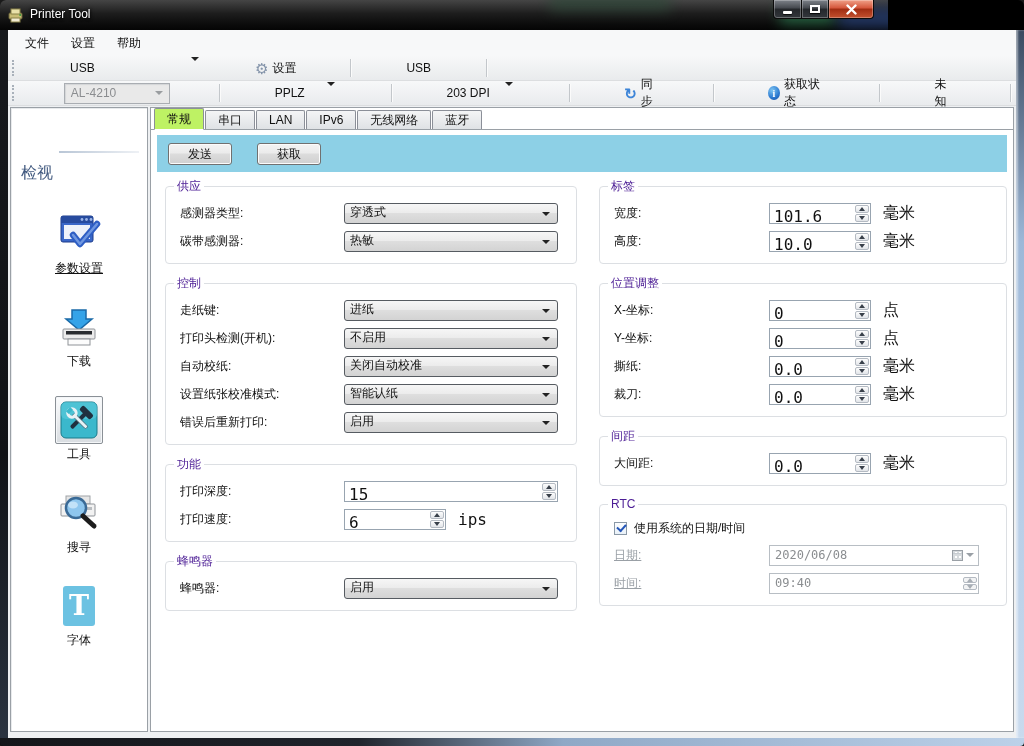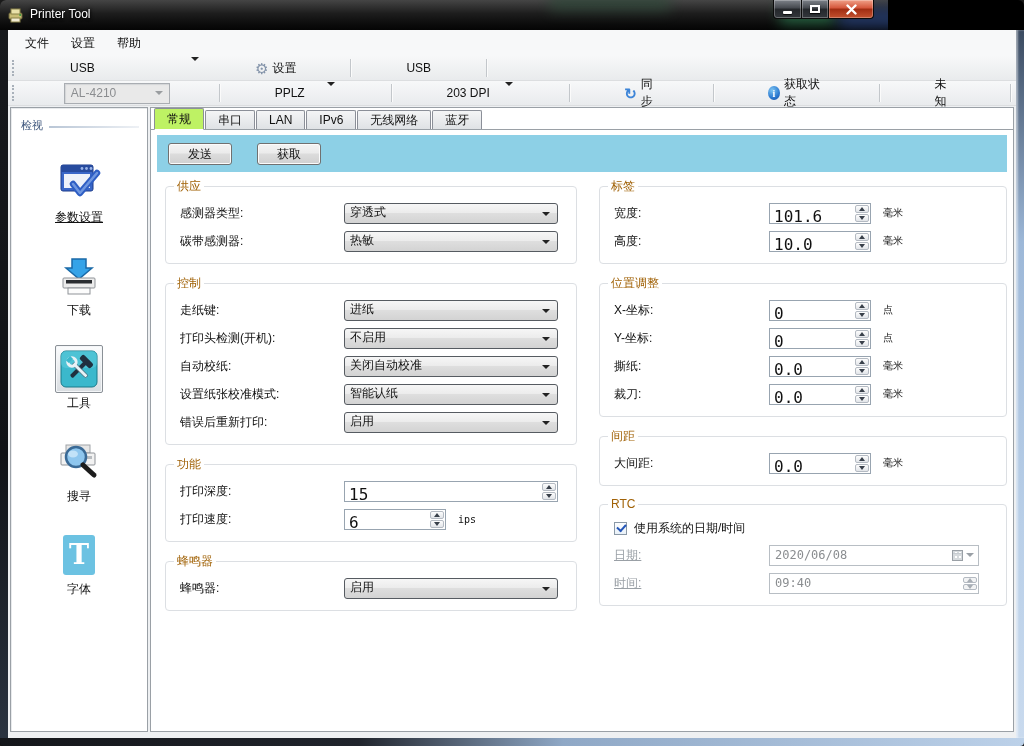--- a/index.html
+++ b/index.html
@@ -47,21 +47,21 @@
   .tb-label { font-size:12px; color:#111; padding:0 6px; }
   .tb-btn { display:flex; align-items:center; gap:4px; padding:0 5px; font-size:12px; color:#111; }
   .gear-glyph { font-size:15px; color:#8494aa; line-height:1; }
   .sync-glyph { font-size:15px; font-weight:bold; color:#3d85d8; line-height:1; }
   .info-glyph { width:14px; height:14px; border-radius:50%; background:radial-gradient(circle at 35% 30%,#7cc4f2,#2a78d0 60%,#1a4e9c); color:#fff; font-size:10px; font-weight:bold; font-family:"Liberation Serif",serif; display:flex; align-items:center; justify-content:center; }
 
   
   .workspace { display:flex; height:629px; padding:1px 2px 3px 2px; gap:2px; }
   .sidebar { width:138px; background:#fff; border:1px solid #9aa0a6; box-shadow:inset 1px 1px 0 #e8eaec; padding:8px 6px; overflow:hidden; }
   .side-header { display:flex; align-items:center; gap:6px; padding:2px 2px 0 4px; }
-  .side-header-text { color:#41597f; font-size:11px; white-space:nowrap; }
+  .side-header-text { color:#41597f; font-size:16px; white-space:nowrap;margin-top:45px; }
   .side-header-line { flex:1; height:2px; background:linear-gradient(90deg,#b9c6d6,#eef1f5); margin-top:2px; }
   .side-item { margin-top:26px; text-align:center; }
   .side-item:first-of-type { margin-top:18px; }
   .side-icon-wrap { width:48px; height:48px; margin:0 auto; display:flex; align-items:center; justify-content:center; }
   .side-icon-wrap.selected { border:1px solid #8a9096; background:linear-gradient(180deg,#fbfcfd,#d9dde1); box-shadow:inset 0 0 0 1px #f4f6f8; border-radius:2px; }
   .side-label { display:block; font-size:12px; color:#111; margin-top:2px; }
   .side-label.linked { text-decoration:underline; }
 
   .main { flex:1; background:#fff; border:1px solid #9aa0a6; position:relative; padding-top:22px; }
   .tabstrip { position:absolute; left:0; top:0; right:0; height:22px; display:flex; align-items:flex-end; padding-left:3px; border-bottom:1px solid #9aa0a6; background:#fff; }
@@ -69,38 +69,38 @@
   .tab.active { height:22px; background:#bef264; margin-bottom:-1px; border-bottom:1px solid #fff; z-index:2; font-weight:normal; }
 
   .tabpage { height:100%; overflow:hidden; }
   .actionbar { margin:5px 6px 4px 6px; height:37px; background:#8dd0e6; display:flex; align-items:center; padding-left:11px; gap:25px; }
   .push-btn { width:64px; height:22px; font-size:12px; color:#111; text-align:center; line-height:20px; border:1px solid #707070; border-radius:3px; background:linear-gradient(180deg,#f3f3f3,#ebebeb 45%,#dcdcdc 50%,#d0d0d0); box-shadow:inset 0 0 0 1px #fbfbfb; }
 
   .form-columns { display:flex; padding:2px 0 0 14px; gap:22px; }
   .col { display:flex; flex-direction:column; }
   .col-left { width:412px; } .col-right { width:408px; }
   fieldset { border:1px solid #dcdfe3; border-radius:4px; padding:4px 8px 8px 6px; margin-bottom:11px; background:#fff; }
-  legend { font-size:12px; color:#a16207; padding:0 3px; margin-left:2px;margin-top:15px; }
+  legend { font-size:12px; color:#4c1d95; padding:0 3px; margin-left:2px;margin-top:15px; }
   .row { display:flex; align-items:center; height:28px; }
   .flabel { font-size:12px; color:#111; padding-left:8px; }
   .col-left .flabel { width:172px; } .col-right .flabel { width:163px; }
   .flabel.disabled { color:#9aa0a6;text-decoration:underline; }
 
   .dropdown { position:relative; width:214px; height:21px; border:1px solid #565b61; border-radius:3px; background:linear-gradient(180deg,#f6f6f6,#ececec 45%,#dedede 50%,#d3d3d3); display:flex; align-items:flex-start; padding:0 20px 0 5px; }
   .dd-text { font-size:12px; color:#111; white-space:nowrap; overflow:hidden; }
   .dd-arrow { position:absolute; right:7px; top:8px; }
 
   .spinbox { display:flex; height:21px; border:1px solid #98a4b0; background:#fff; align-items:stretch; }
   .spin-text { flex:1; font-size:16px; color:#111; padding:3px 0 0 4px; font-family:"DejaVu Sans Mono",monospace; }
   .spinner { width:16px; display:flex; flex-direction:column; padding:1px; gap:1px; }
   .spin-btn { flex:1; border:1px solid #b4bac2; border-radius:2px; background:linear-gradient(180deg,#fdfdfd,#e2e5e9); display:flex; align-items:center; justify-content:center; }
   .tri-up { width:0; height:0; border-left:3px solid transparent; border-right:3px solid transparent; border-bottom:4px solid #39404a; }
   .tri-dn { width:0; height:0; border-left:3px solid transparent; border-right:3px solid transparent; border-top:4px solid #39404a; }
   .spin-wide { width:214px; } .spin-std { width:102px; }
-  .unit { font-size:10px; color:#111; margin-left:12px; }
+  .unit { font-size:16px; color:#111; margin-left:12px; }
   .unit-mono { font-family:"DejaVu Sans Mono",monospace; }
 
   .checkbox-row { display:flex; align-items:center; height:26px; padding-left:8px; }
   .checkbox { width:13px; height:13px; border:1px solid #8a98a6; background:linear-gradient(180deg,#fcfdfe,#e9f1f8); position:relative; }
   .checkbox.checked::after { content:""; position:absolute; left:2px; top:1px; width:7px; height:4px; border-left:2px solid #2456b8; border-bottom:2px solid #2456b8; transform:rotate(-48deg); }
   .cb-label { font-size:12px; color:#111; margin-left:7px; }
 
   .picker { display:flex; height:21px; width:210px; border:1px solid #b8bec4; background:#fff; align-items:center; }
   .picker .val { flex:1; font-size:12px; color:#8a8d90; padding-left:5px; font-family:"DejaVu Sans Mono",monospace; }
   .cal-btn { display:flex; align-items:center; gap:3px; padding:0 4px; height:100%; }

